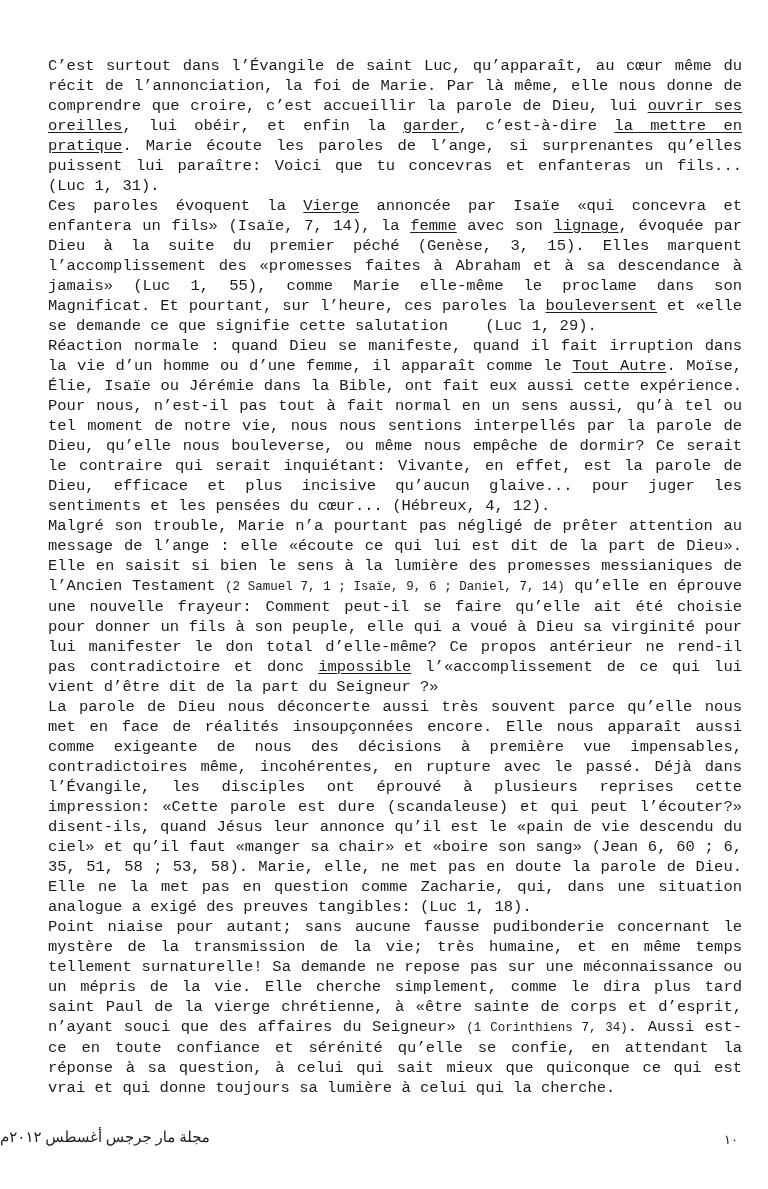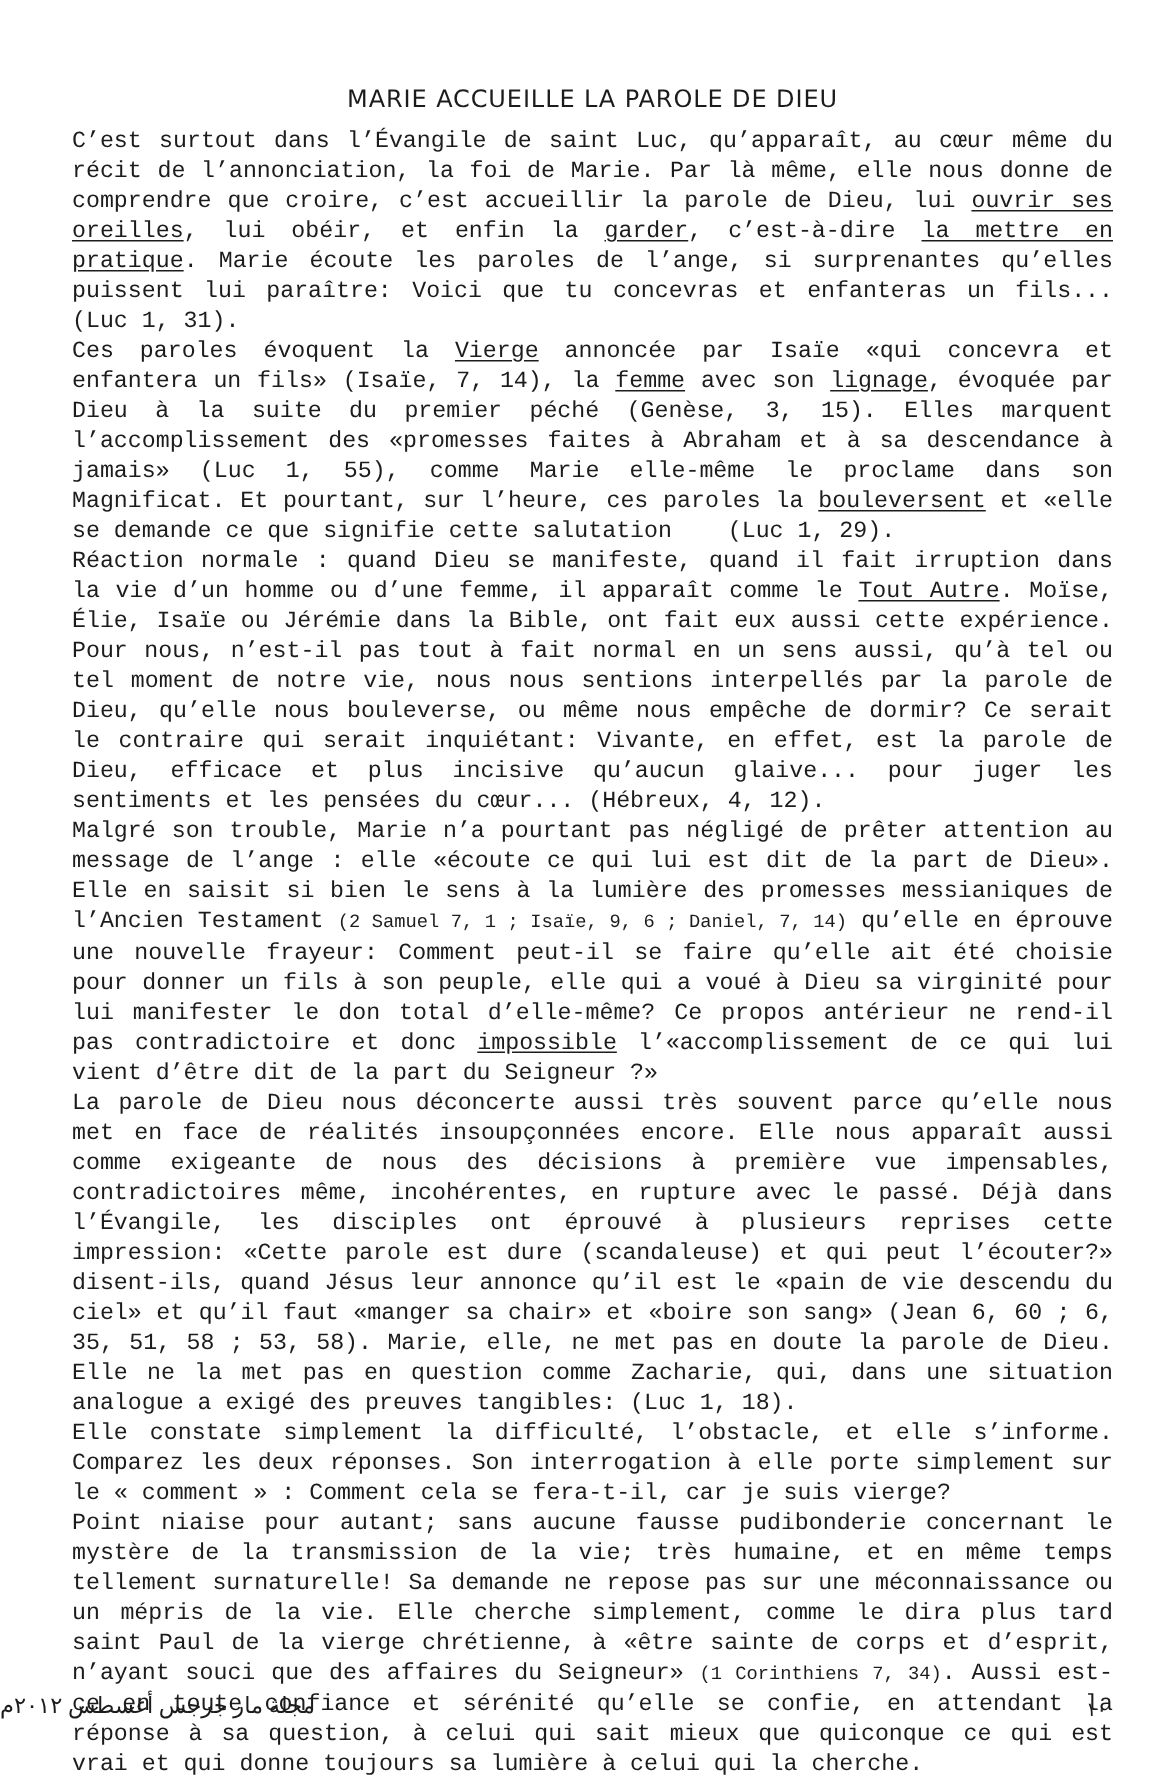--- a/index.html
+++ b/index.html
@@ -68,28 +68,26 @@
     font-size: 13px;
     font-family: "Liberation Serif", "DejaVu Serif", serif;
     direction: rtl;
     color: #1c1c1c;
   }
 </style>
 </head>
 <body>
 
 <div class="page">
-  <h1 class="title">MARIE ACCUEILLE LA PAROLE DE DIEU</h1>
   <div class="article-body">
       <p class="para"><span>C’est surtout dans l’Évangile de saint Luc, qu’apparaît, au cœur même du récit de l’annonciation, la foi de Marie. Par là même, elle nous donne de comprendre que croire, c’est accueillir la parole de Dieu, lui </span><span class="u">ouvrir ses oreilles</span><span>, lui obéir, et enfin la </span><span class="u">garder</span><span>, c’est-à-dire </span><span class="u">la mettre en pratique</span><span>. Marie écoute les paroles de l’ange, si surprenantes qu’elles puissent lui paraître: Voici que tu concevras et enfanteras un fils... (Luc 1, 31).</span></p>
       <p class="para"><span>Ces paroles évoquent la </span><span class="u">Vierge</span><span> annoncée par Isaïe «qui concevra et enfantera un fils» (Isaïe, 7, 14), la </span><span class="u">femme</span><span> avec son </span><span class="u">lignage</span><span>, évoquée par Dieu à la suite du premier péché (Genèse, 3, 15). Elles marquent l’accomplissement des «promesses faites à Abraham et à sa descendance à jamais» (Luc 1, 55), comme Marie elle-même le proclame dans son Magnificat. Et pourtant, sur l’heure, ces paroles la </span><span class="u">bouleversent</span><span> et «elle se demande ce que signifie cette salutation&nbsp;&nbsp;&nbsp;&nbsp;(Luc 1, 29).</span></p>
       <p class="para"><span>Réaction normale : quand Dieu se manifeste, quand il fait irruption dans la vie d’un homme ou d’une femme, il apparaît comme le </span><span class="u">Tout Autre</span><span>. Moïse, Élie, Isaïe ou Jérémie dans la Bible, ont fait eux aussi cette expérience. Pour nous, n’est-il pas tout à fait normal en un sens aussi, qu’à tel ou tel moment de notre vie, nous nous sentions interpellés par la parole de Dieu, qu’elle nous bouleverse, ou même nous empêche de dormir? Ce serait le contraire qui serait inquiétant: Vivante, en effet, est la parole de Dieu, efficace et plus incisive qu’aucun glaive... pour juger les sentiments et les pensées du cœur... (Hébreux, 4, 12).</span></p>
       <p class="para"><span>Malgré son trouble, Marie n’a pourtant pas négligé de prêter attention au message de l’ange : elle «écoute ce qui lui est dit de la part de Dieu». Elle en saisit si bien le sens à la lumière des promesses messianiques de l’Ancien Testament </span><span class="small-ref">(2 Samuel 7, 1 ; Isaïe, 9, 6 ; Daniel, 7, 14)</span><span> qu’elle en éprouve une nouvelle frayeur: Comment peut-il se faire qu’elle ait été choisie pour donner un fils à son peuple, elle qui a voué à Dieu sa virginité pour lui manifester le don total d’elle-même? Ce propos antérieur ne rend-il pas contradictoire et donc </span><span class="u">impossible</span><span> l’«accomplissement de ce qui lui vient d’être dit de la part du Seigneur ?»</span></p>
       <p class="para"><span>La parole de Dieu nous déconcerte aussi très souvent parce qu’elle nous met en face de réalités insoupçonnées encore. Elle nous apparaît aussi comme exigeante de nous des décisions à première vue impensables, contradictoires même, incohérentes, en rupture avec le passé. Déjà dans l’Évangile, les disciples ont éprouvé à plusieurs reprises cette impression: «Cette parole est dure (scandaleuse) et qui peut l’écouter?» disent-ils, quand Jésus leur annonce qu’il est le «pain de vie descendu du ciel» et qu’il faut «manger sa chair» et «boire son sang» (Jean 6, 60 ; 6, 35, 51, 58 ; 53, 58). Marie, elle, ne met pas en doute la parole de Dieu. Elle ne la met pas en question comme Zacharie, qui, dans une situation analogue a exigé des preuves tangibles: (Luc 1, 18).</span></p>
-      <p class="para"><span>Elle constate simplement la difficulté, l’obstacle, et elle s’informe. Comparez les deux réponses. Son interrogation à elle porte simplement sur le « comment » : Comment cela se fera-t-il, car je suis vierge?</span></p>
       <p class="para"><span>Point niaise pour autant; sans aucune fausse pudibonderie concernant le mystère de la transmission de la vie; très humaine, et en même temps tellement surnaturelle! Sa demande ne repose pas sur une méconnaissance ou un mépris de la vie. Elle cherche simplement, comme le dira plus tard saint Paul de la vierge chrétienne, à «être sainte de corps et d’esprit, n’ayant souci que des affaires du Seigneur» </span><span class="small-ref">(1 Corinthiens 7, 34)</span><span>. Aussi est-ce en toute confiance et sérénité qu’elle se confie, en attendant la réponse à sa question, à celui qui sait mieux que quiconque ce qui est vrai et qui donne toujours sa lumière à celui qui la cherche.</span></p>
     </div>
 </div>
 
 <div class="footer">
   <div class="journal">مجلة مار جرجس أغسطس ٢٠١٢م</div>
   <div class="pagenum">١٠</div>
 </div>
 
 </body></html>

